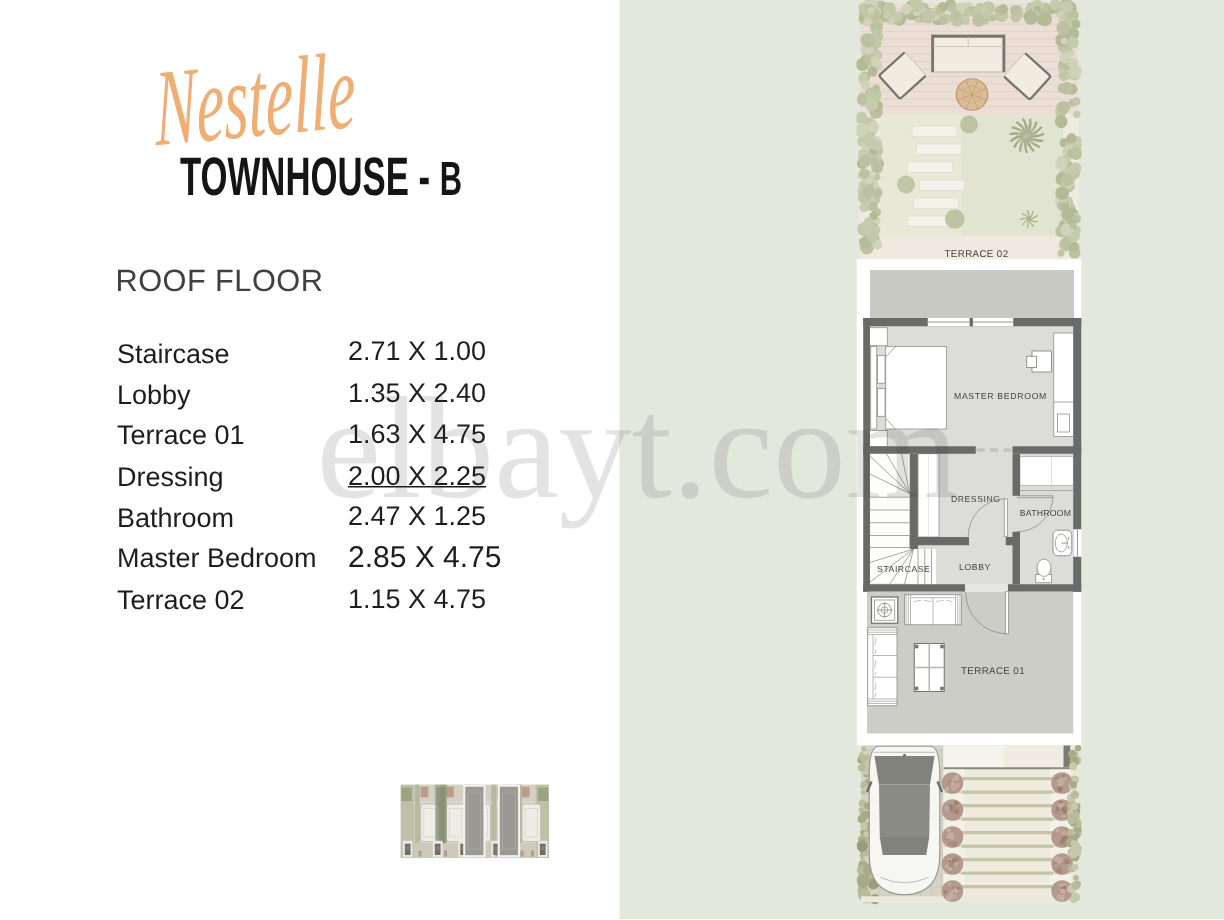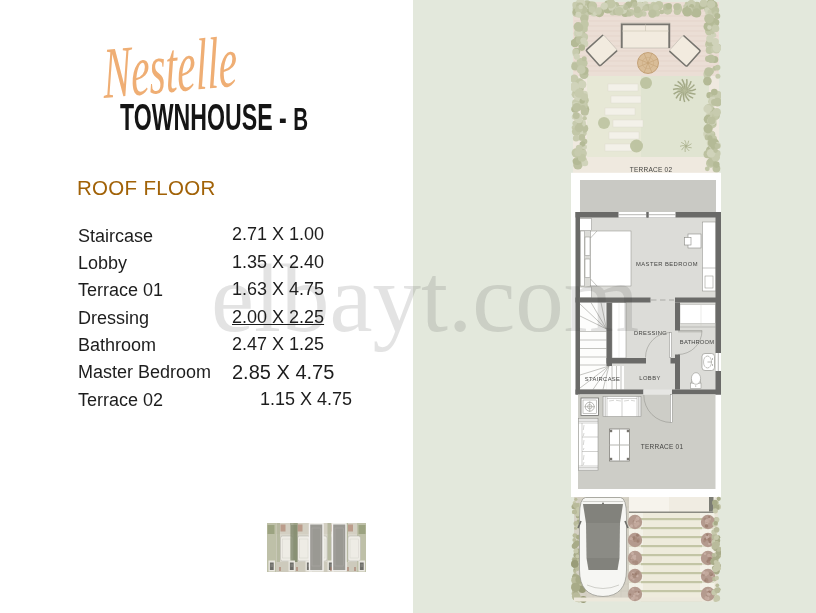--- a/index.html
+++ b/index.html
@@ -7,37 +7,37 @@
 .abs{position:absolute;}
 </style></head>
 <body>
 
 <div class="abs" style="left:413px;top:0;width:403px;height:613px;background:#e3e8dc;"></div>
 
 <div class="abs" style="left:102px;top:32px;width:220px;height:78px;color:#efae74;font-family:'Liberation Serif',serif;font-style:italic;font-weight:normal;font-size:62px;transform:scale(0.67,1.18) rotate(-3deg);transform-origin:0 0;">Nestelle</div>
 
 <div class="abs" style="left:120px;top:97px;width:260px;height:36px;color:#151515;font-weight:bold;font-size:36px;letter-spacing:0px;transform:scaleX(0.643);transform-origin:0 0;white-space:nowrap;">TOWNHOUSE&nbsp;-&nbsp;<span style="font-size:32px;">B</span></div>
 
-<div class="abs" style="left:77px;top:176px;color:#a16207;font-size:20.5px;letter-spacing:0.3px;">ROOF FLOOR</div>
+<div class="abs" style="left:77px;top:176px;color:#404040;font-size:20.5px;letter-spacing:0.3px;">ROOF FLOOR</div>
 
 <div class="abs" style="left:0;top:0;width:816px;height:613px;">
 <div class="abs" style="left:78px;top:226px;font-size:18px;color:#1d1d1d;white-space:nowrap;">Staircase</div>
     <div class="abs" style="left:232px;top:224px;font-size:18px;color:#1d1d1d;white-space:nowrap;">2.71 X 1.00</div>
 <div class="abs" style="left:78px;top:253px;font-size:18px;color:#1d1d1d;white-space:nowrap;">Lobby</div>
     <div class="abs" style="left:232px;top:252px;font-size:18px;color:#1d1d1d;white-space:nowrap;">1.35 X 2.40</div>
 <div class="abs" style="left:78px;top:280px;font-size:18px;color:#1d1d1d;white-space:nowrap;">Terrace 01</div>
     <div class="abs" style="left:232px;top:279px;font-size:18px;color:#1d1d1d;white-space:nowrap;">1.63 X 4.75</div>
 <div class="abs" style="left:78px;top:308px;font-size:18px;color:#1d1d1d;white-space:nowrap;">Dressing</div>
     <div class="abs" style="left:232px;top:307px;font-size:18px;color:#1d1d1d;white-space:nowrap;text-decoration:underline;">2.00 X 2.25</div>
 <div class="abs" style="left:78px;top:335px;font-size:18px;color:#1d1d1d;white-space:nowrap;">Bathroom</div>
     <div class="abs" style="left:232px;top:334px;font-size:18px;color:#1d1d1d;white-space:nowrap;">2.47 X 1.25</div>
 <div class="abs" style="left:78px;top:362px;font-size:18px;color:#1d1d1d;white-space:nowrap;">Master Bedroom</div>
     <div class="abs" style="left:232px;top:361px;font-size:20px;color:#1d1d1d;white-space:nowrap;">2.85 X 4.75</div>
 <div class="abs" style="left:78px;top:390px;font-size:18px;color:#1d1d1d;white-space:nowrap;">Terrace 02</div>
-    <div class="abs" style="left:232px;top:389px;font-size:18px;color:#1d1d1d;white-space:nowrap;margin-left:28px;">1.15 X 4.75</div>
+    <div class="abs" style="left:232px;top:389px;font-size:18px;color:#1d1d1d;white-space:nowrap;">1.15 X 4.75</div>
 </div>
 
 <svg class="abs" style="left:571px;top:0;" width="150" height="613" viewBox="0 0 150 613">
 
 <g>
 <rect x="2" y="2" width="146" height="171" fill="#efe9df"></rect>
 <rect x="2" y="2" width="146" height="74" fill="#ebded5"></rect>
 <line x1="3" y1="6" x2="147" y2="6" stroke="#e2d2c8" stroke-width="0.7"></line>
       <line x1="3" y1="11" x2="147" y2="11" stroke="#e2d2c8" stroke-width="0.7"></line>
       <line x1="3" y1="16" x2="147" y2="16" stroke="#e2d2c8" stroke-width="0.7"></line>

